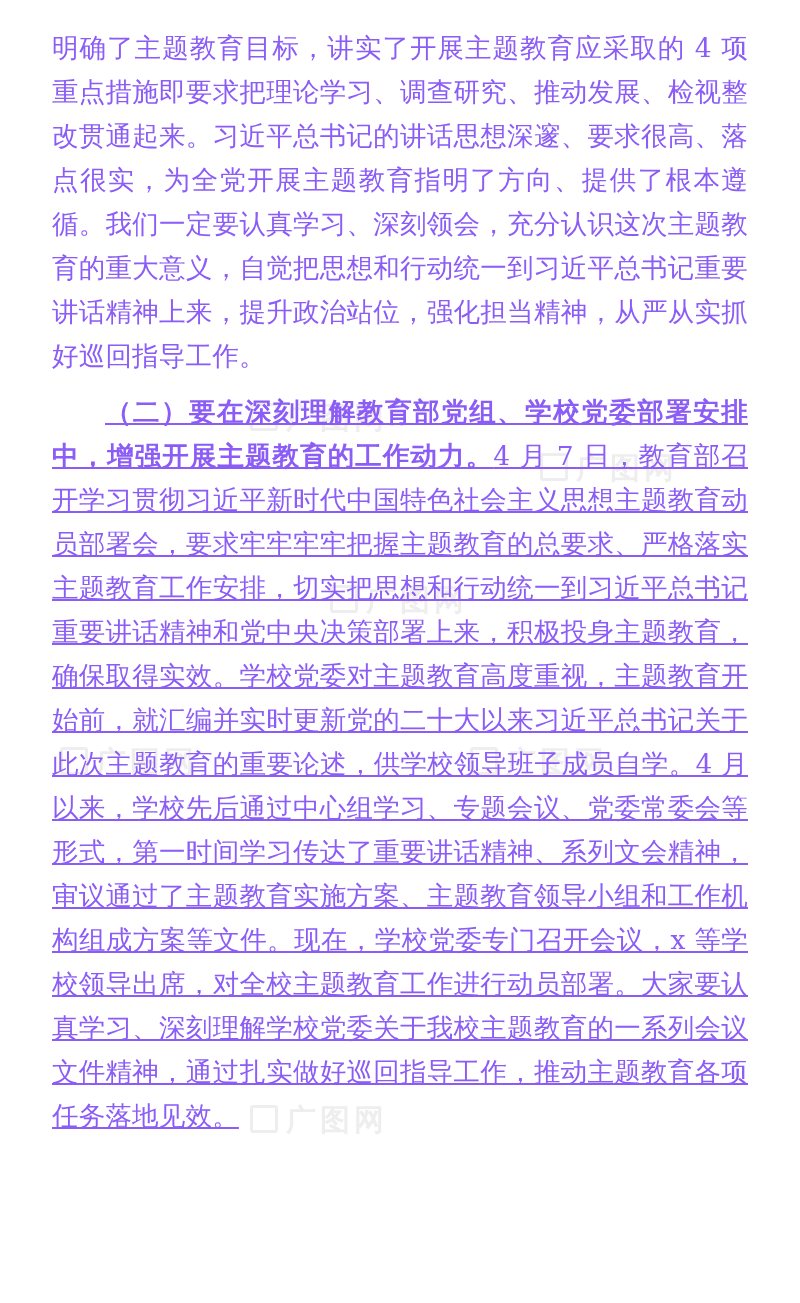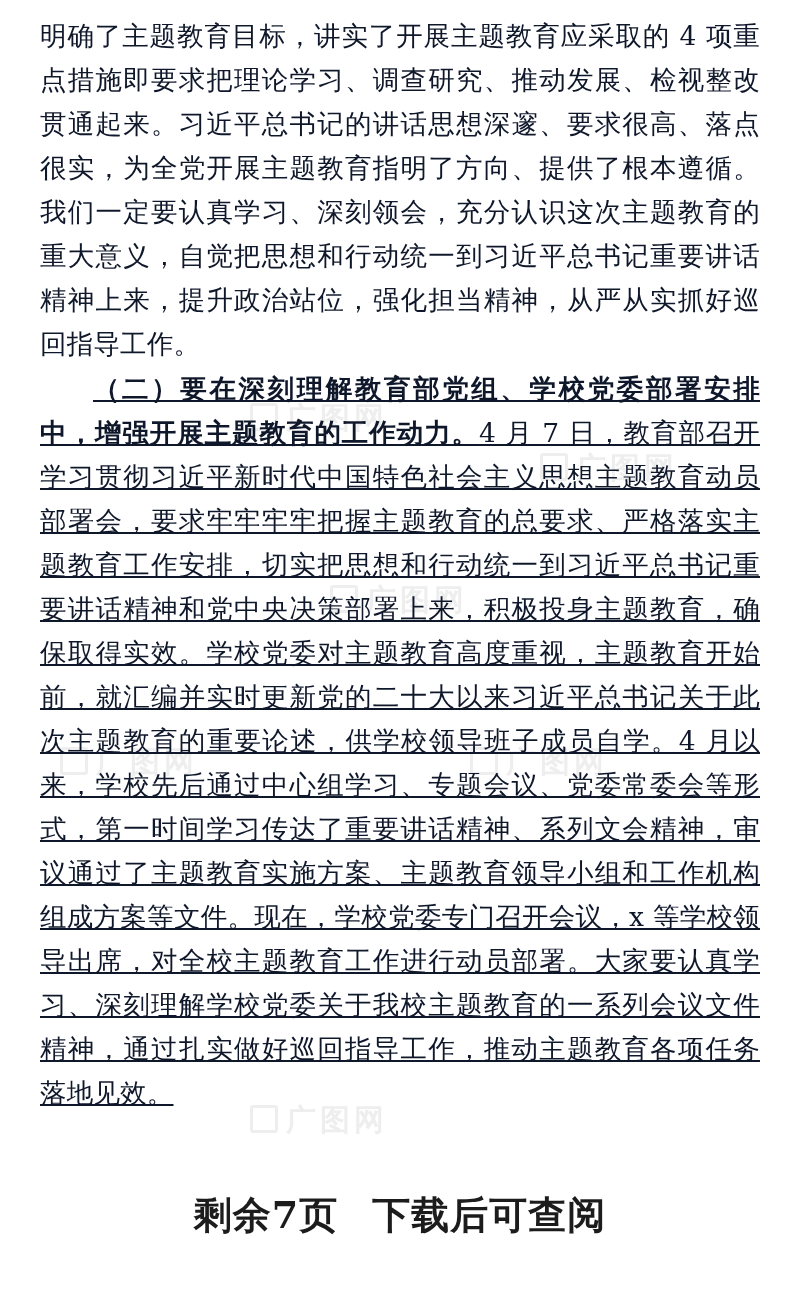--- a/index.html
+++ b/index.html
@@ -21,27 +21,27 @@
     height: 1303px;
     box-sizing: border-box;
     padding: 14px 40px 0 40px;
     background: #ffffff;
   }
   .doc-body {
     position: relative;
     z-index: 2;
   }
   p.para {
-    margin: 0;
+    margin: 12px;
     font-size: 26.5px;
     line-height: 44px;
     text-align: justify;
     text-justify: inter-ideograph;
     letter-spacing: 0.2px;
-    color: #0f172a;
+    color: #8b5cf6;
   }
   p.para + p.para {
     margin-top: 1px;
   }
   .indent {
     text-indent: 53px;
     text-decoration: underline;
   }
   .bold {
     font-weight: bold;
@@ -120,17 +120,14 @@
   </div>
 
   <div class="doc-body">
 
     <p class="para"><span>明确了主题教育目标，讲实了开展主题教育应采取的 4 项重点措施即要求把理论学习、调查研究、推动发展、检视整改贯通起来。习近平总书记的讲话思想深邃、要求很高、落点很实，为全党开展主题教育指明了方向、提供了根本遵循。我们一定要认真学习、深刻领会，充分认识这次主题教育的重大意义，自觉把思想和行动统一到习近平总书记重要讲话精神上来，提升政治站位，强化担当精神，从严从实抓好巡回指导工作。</span></p>
 
     <p class="para indent"><span class="bold">（二）要在深刻理解教育部党组、学校党委部署安排中，增强开展主题教育的工作动力。</span><span>4 月 7 日，教育部召开学习贯彻习近平新时代中国特色社会主义思想主题教育动员部署会，要求牢牢牢牢把握主题教育的总要求、严格落实主题教育工作安排，切实把思想和行动统一到习近平总书记重要讲话精神和党中央决策部署上来，积极投身主题教育，确保取得实效。学校党委对主题教育高度重视，主题教育开始前，就汇编并实时更新党的二十大以来习近平总书记关于此次主题教育的重要论述，供学校领导班子成员自学。4 月以来，学校先后通过中心组学习、专题会议、党委常委会等形式，第一时间学习传达了重要讲话精神、系列文会精神，审议通过了主题教育实施方案、主题教育领导小组和工作机构组成方案等文件。现在，学校党委专门召开会议，x 等学校领导出席，对全校主题教育工作进行动员部署。大家要认真学习、深刻理解学校党委关于我校主题教育的一系列会议文件精神，通过扎实做好巡回指导工作，推动主题教育各项任务落地见效。</span></p>
 
   </div>
 
-  <div class="footer-note">
-    <span class="fn-text">剩余7页</span><span class="fn-gap"></span><span class="fn-text">下载后可查阅</span>
-  </div>
 
 </div>
 
 </body></html>

